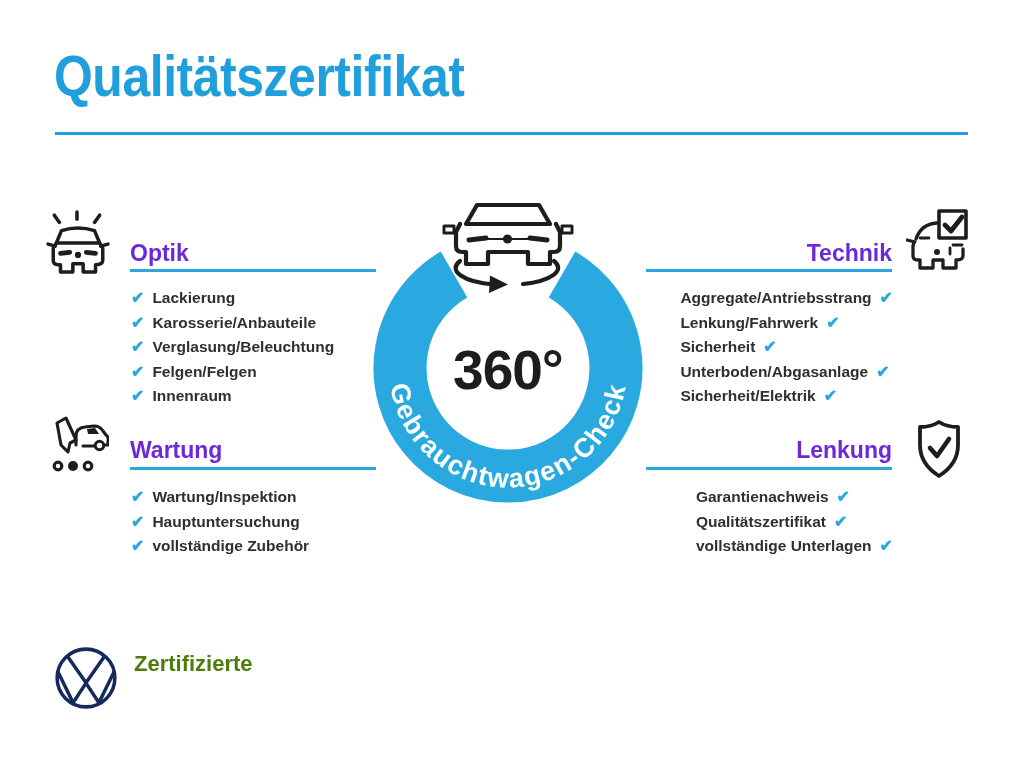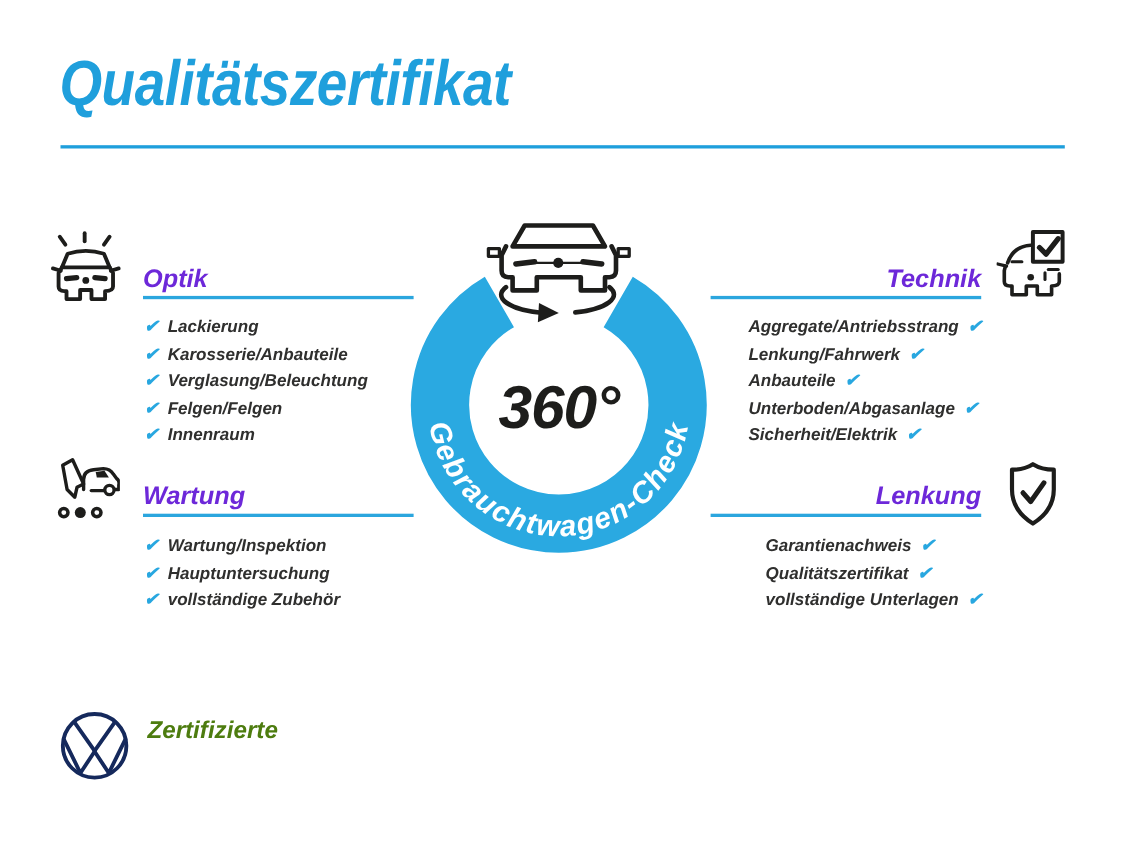--- a/index.html
+++ b/index.html
@@ -1,17 +1,17 @@
 <!DOCTYPE html>
 <html><head>
 <meta charset="utf-8">
 <style>
   html,body{margin:0;padding:0;background:#fff;}
   #canvas{position:relative;width:1024px;height:768px;background:#fff;overflow:hidden;
-          font-family:"Liberation Sans",sans-serif;color:#1d1d1b;font-style:italic;}
+          font-family:"Liberation Sans",sans-serif;color:#1d1d1b;}
   .abs{position:absolute;}
 
   
   #title{left:54px;top:42px;font-size:58px;font-weight:bold;color:#1f9fdc;
          transform:scaleX(.86);transform-origin:left top;white-space:nowrap;letter-spacing:-.5px;}
   #title-rule{left:55px;top:132px;width:913px;height:3px;background:#1f9fdc;}
 
   
   .sec-head{font-size:23px;font-weight:bold;color:#6d28d9;white-space:nowrap;}
   .sec-rule{height:3px;background:#2ba6de;}
@@ -125,21 +125,21 @@
   <div class="abs list right" style="right:131px;top:286px">
     <div class="row">
         <span>Aggregate/Antriebsstrang</span>
         <span class="chk">✔</span>
       </div>
     <div class="row">
         <span>Lenkung/Fahrwerk</span>
         <span class="chk">✔</span>
       </div>
     <div class="row">
-        <span>Anbauteile</span>
+        <span>Sicherheit</span>
         <span class="chk">✔</span>
       </div>
     <div class="row">
         <span>Unterboden/Abgasanlage</span>
         <span class="chk">✔</span>
       </div>
     <div class="row">
         <span>Sicherheit/Elektrik</span>
         <span class="chk">✔</span>
       </div>

